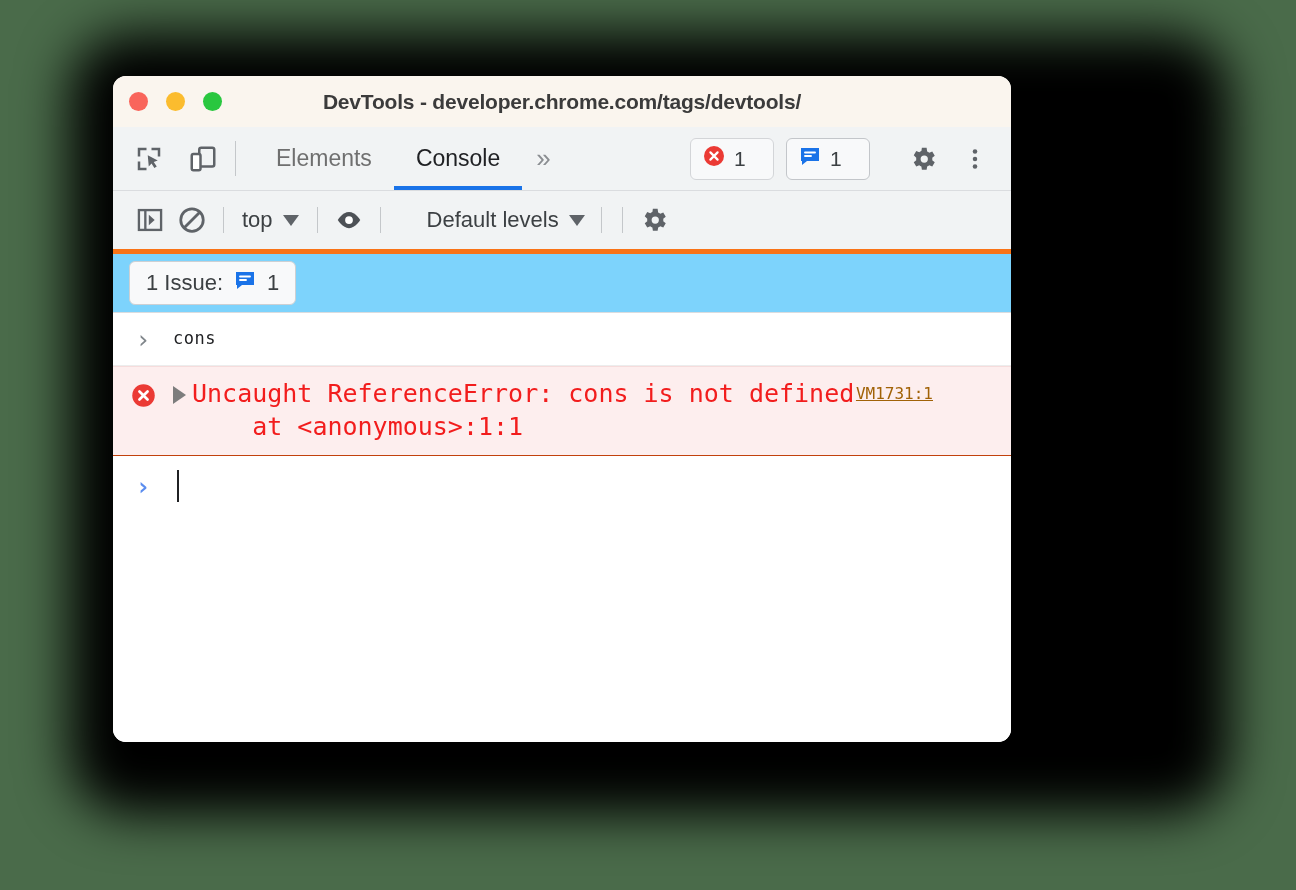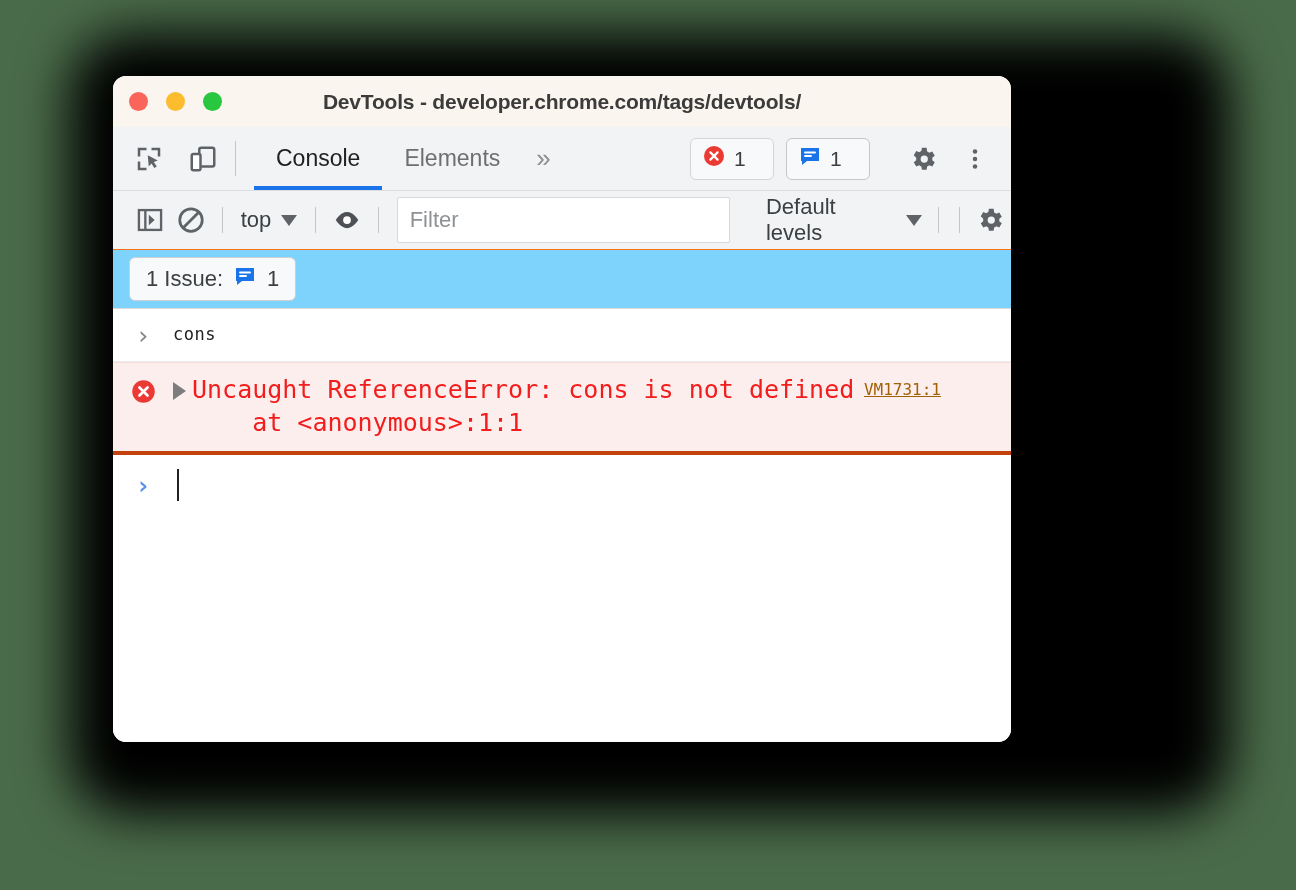--- a/index.html
+++ b/index.html
@@ -157,21 +157,21 @@
   .counter-pill.issues { border-color: #c3c6ca; }
 
   
   .console-toolbar {
     height: 58px;
     background: #f1f3f4;
     display: flex;
     align-items: center;
     flex: none;
     padding-left: 16px;
-    border-bottom: 1px solid #f97316;
+    border-bottom: 5px solid #f97316;
   }
   .ct-icon {
     width: 42px;
     height: 42px;
     display: flex;
     align-items: center;
     justify-content: center;
   }
   .ct-sep {
     width: 1px;
@@ -270,24 +270,24 @@
   .chev {
     font-size: 25px;
     line-height: 34px;
   }
   .chev.gray { color: #80868b; }
   .chev.blue { color: #5b8def; font-weight: bold; }
 
   .error-row {
     background: #fdeeee;
     border-top: 1px solid #f6dcdc;
-    border-bottom: 4px solid #c2410c;
+    border-bottom: 1px solid #c2410c;
     display: flex;
     align-items: flex-start;
-    padding: 10px 0 12px 0;
+    padding: 10px 8px 12px 0;
   }
   .error-icon-cell {
     width: 60px;
     flex: none;
     display: flex;
     justify-content: center;
     padding-top: 5px;
   }
   .err-triangle {
     width: 0; height: 0;
@@ -353,22 +353,22 @@
       </div>
       <div class="tb-icon">
         <svg width="30" height="30" viewBox="0 0 24 24" aria-hidden="true">
           <rect x="9" y="3" width="12" height="15" rx="1.6" fill="none" stroke="#5f6368" stroke-width="2"></rect>
           <rect x="3" y="8" width="7" height="13" rx="1.4" fill="#fff" stroke="#5f6368" stroke-width="2"></rect>
         </svg>
       </div>
     </div>
     <div class="vsep"></div>
     <div class="tabs">
+      <div class="tab">Elements</div>
       <div class="tab active">Console</div>
-      <div class="tab">Elements</div>
       <div class="tab-more">»</div>
     </div>
     <div class="tabbar-right">
       <div class="counter-pill">
         <span>
           <svg width="24" height="24" viewBox="0 0 24 24" aria-hidden="true">
             <circle cx="12" cy="12" r="10" fill="#eb3a34"></circle>
             <path d="M8.4 8.4l7.2 7.2M15.6 8.4l-7.2 7.2" stroke="#fff" stroke-width="2.2" stroke-linecap="round"></path>
           </svg>
         </span>
@@ -420,21 +420,20 @@
       <span class="caret"></span>
     </div>
     <div class="ct-sep"></div>
     <div class="ct-icon">
       <svg width="30" height="30" viewBox="0 0 24 24" aria-hidden="true">
         <path d="M12 5.5C6.8 5.5 3 12 3 12s3.8 6.5 9 6.5 9-6.5 9-6.5-3.8-6.5-9-6.5z" fill="#4d5156"></path>
         <circle cx="12" cy="12" r="3.1" fill="#ffffff"></circle>
       </svg>
     </div>
     <div class="ct-sep"></div>
-    <div class="filter-input">Filter</div>
     <div class="levels-select">
       <span>Default levels</span>
       <span class="caret"></span>
     </div>
     <div class="ct-sep"></div>
     <div class="ct-sep"></div>
     <div class="ct-icon">
       <svg width="30" height="30" viewBox="0 0 24 24" aria-hidden="true">
         <path d="M19.4 13a7.6 7.6 0 000-2l2-1.6-2-3.4-2.4 1a7.5 7.5 0 00-1.7-1L14.9 3h-3.8l-.4 2.6a7.5 7.5 0 00-1.7 1l-2.4-1-2 3.4L6.6 11a7.6 7.6 0 000 2l-2 1.6 2 3.4 2.4-1c.5.4 1.1.7 1.7 1l.4 2.6h3.8l.4-2.6c.6-.3 1.2-.6 1.7-1l2.4 1 2-3.4-2-1.6z" fill="#5f6368"></path>
         <circle cx="13" cy="12" r="2.9" fill="#f1f3f4"></circle>

